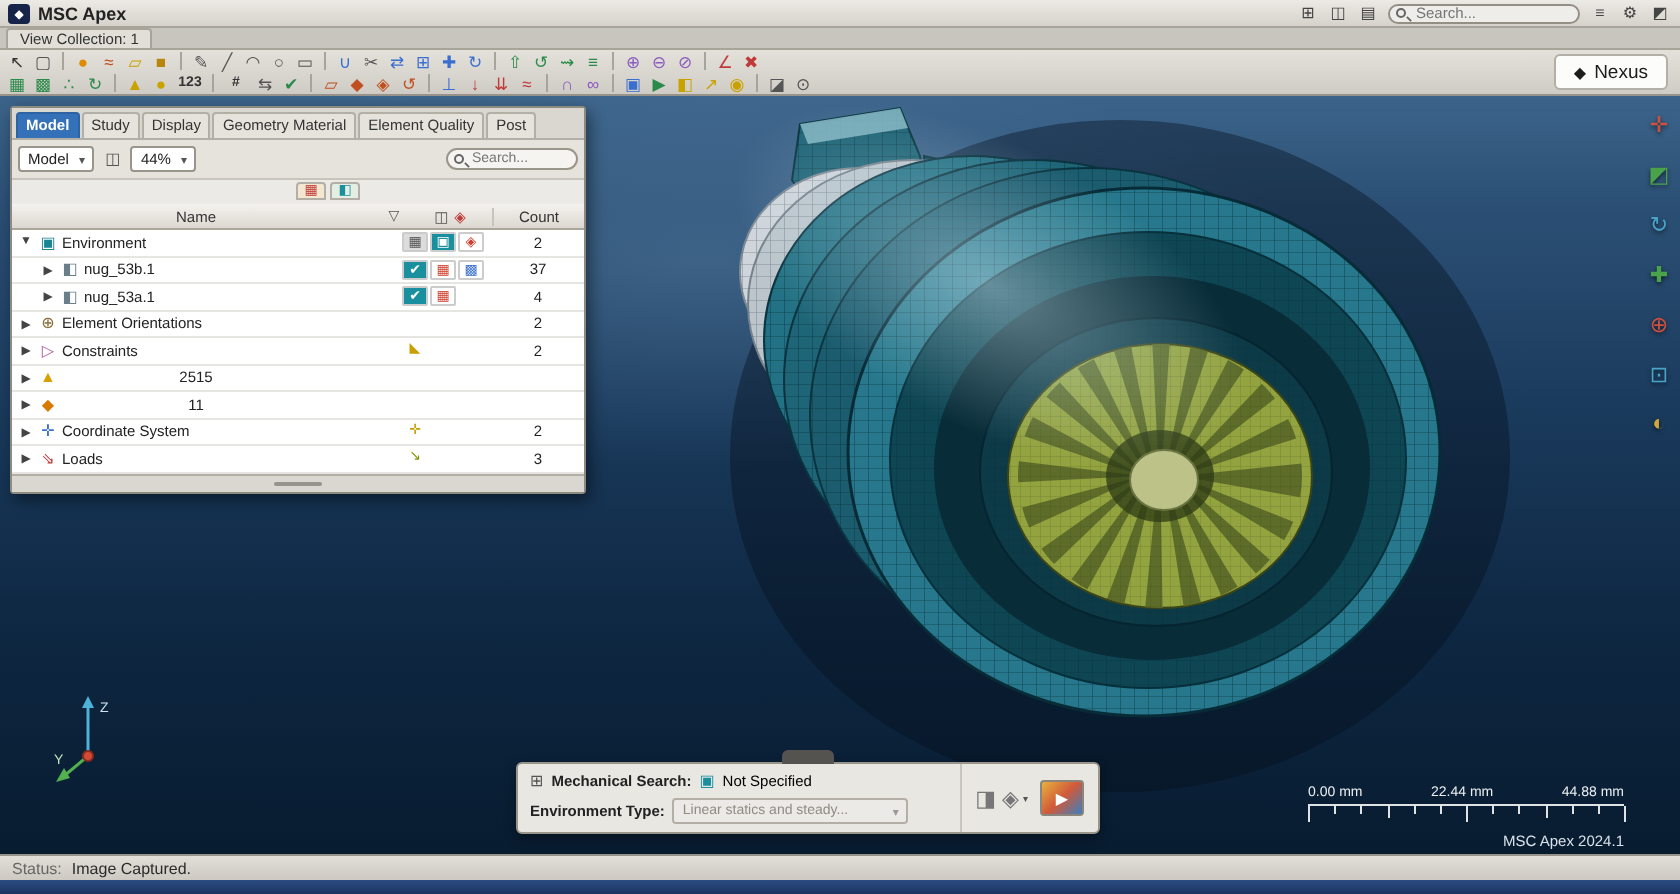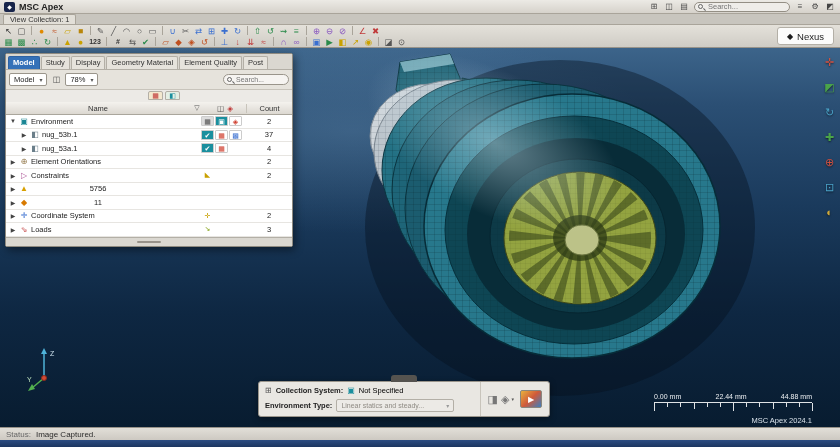--- a/index.html
+++ b/index.html
@@ -266,21 +266,21 @@
           <span class="btab">Geometry Material</span>
           <span class="btab">Element Quality</span>
           <span class="btab">Post</span>
         </div>
       <div class="bctrl">
         <span class="bsel">
             <span>Model</span>
           </span>
         <span class="ctlicon">◫</span>
         <span class="bsel">
-            <span>78%</span>
+            <span>44%</span>
           </span>
         <span class="bsearch">
           <i class="mag"></i>
           <input placeholder="Search..." style="">
         </span>
       </div>
       <div class="chips">
           <span class="chip" style="color: rgb(192, 58, 58); background: rgb(243, 232, 207);">▦</span>
           <span class="chip" style="color: rgb(26, 143, 158); background: rgb(228, 239, 228);">◧</span>
         </div>
@@ -339,21 +339,21 @@
             <span class="rname">Constraints</span>
             <span class="rbadges">
               <span class="badge" style="color: rgb(201, 160, 0); background: transparent; border: none;">◣</span>
             </span>
             <span class="rcount">2</span>
           </div>
           <div class="trw" style="padding-left: 2px;">
             <span class="arr">▶</span>
             <span class="ricon" style="color: rgb(216, 160, 0);">▲</span>
             <span class="rbadges"></span>
-            <span class="rcount">5756</span>
+            <span class="rcount">2515</span>
           </div>
           <div class="trw" style="padding-left: 2px;">
             <span class="arr">▶</span>
             <span class="ricon" style="color: rgb(216, 122, 0);">◆</span>
             <span class="rbadges"></span>
             <span class="rcount">11</span>
           </div>
           <div class="trw" style="padding-left: 2px;">
             <span class="arr">▶</span>
             <span class="ricon" style="color: rgb(58, 111, 208);">✛</span>
@@ -396,21 +396,21 @@
       <polygon points="2,45 9,43 6,38" fill="#53b04f"></polygon>
       <text x="1" y="36" fill="#bfe3bf" font-size="7">Y</text>
       <circle cx="18" cy="32" r="2.5" fill="#d04a35" stroke="#8a2a1c"></circle>
     </svg>
 
     <div class="scenario">
       <div class="shandle"></div>
       <div class="sleft">
         <div class="srow">
           <span class="sici">⊞</span>
-          <span class="slabel">Collection System:</span>
+          <span class="slabel">Mechanical Search:</span>
           <span class="vteal">▣</span>
           <span>Not Specified</span>
         </div>
         <div class="srow">
           <span class="slabel">Environment Type:</span>
           <span class="ssel">
               <span>Linear statics and steady...</span>
             </span>
         </div>
       </div>

